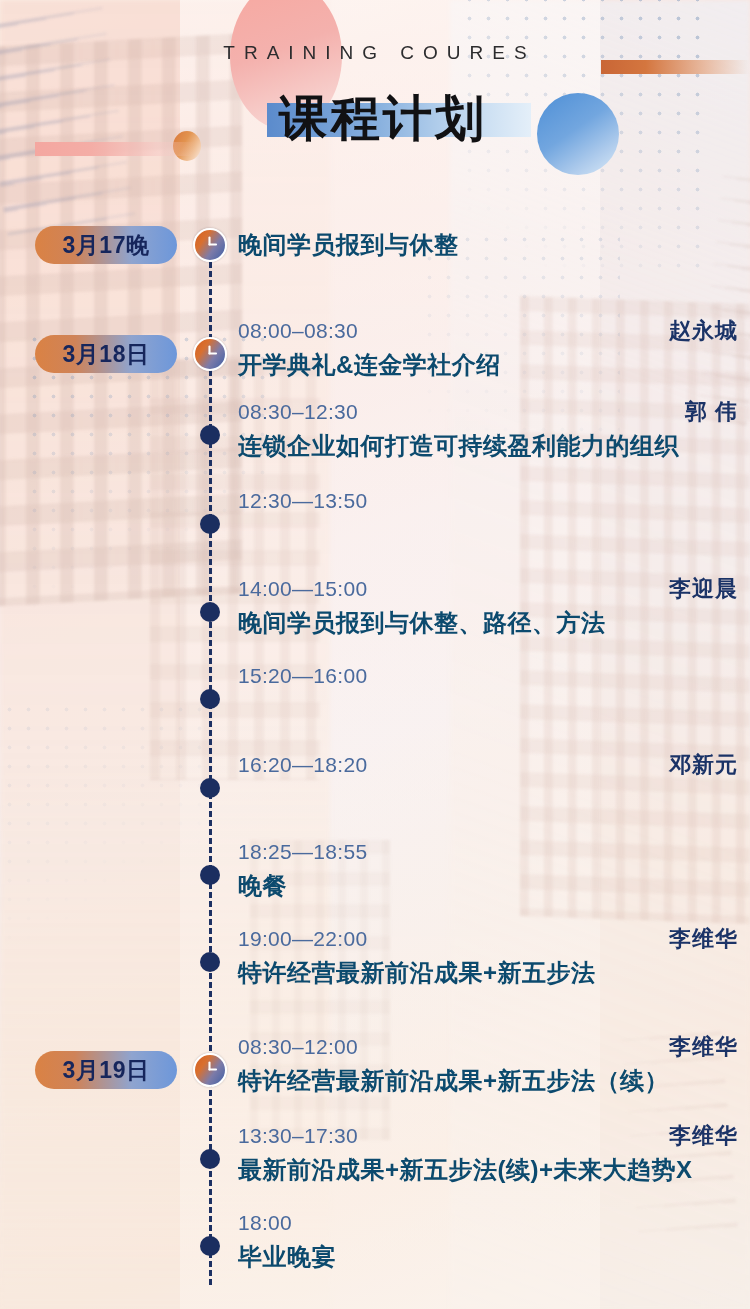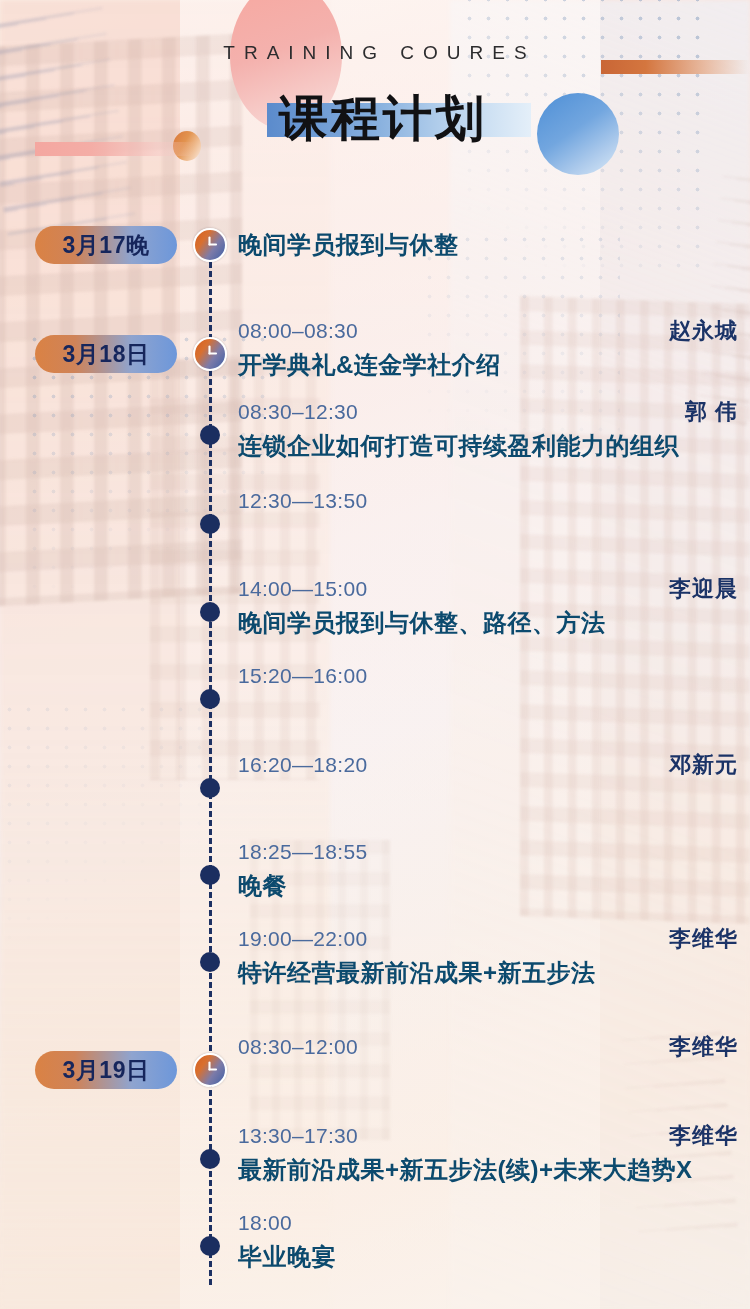--- a/index.html
+++ b/index.html
@@ -355,19 +355,19 @@
       <div class="entry" style="top: 628px;"><div class="time">18:25—18:55</div><div class="topic">晚餐</div></div>
       <div class="dotmark" style="top: 742px;"></div>
       <div class="entry" style="top: 715px;"><div class="speaker">李维华</div><div class="time">19:00—22:00</div><div class="topic">特许经营最新前沿成果+新五步法</div></div>
       <div class="badge" style="top: 841px;">3月19日</div>
       <div class="clock" style="top: 843px;">
         <svg width="29" height="29" viewBox="0 0 29 29">
           <line x1="14.5" y1="14.5" x2="14.5" y2="7.5" stroke="#ffffff" stroke-width="2.1" stroke-linecap="round"></line>
           <line x1="14.5" y1="14.5" x2="21" y2="14.5" stroke="#ffffff" stroke-width="2.1" stroke-linecap="round"></line>
         </svg>
       </div>
-      <div class="entry" style="top: 823px;"><div class="speaker">李维华</div><div class="time">08:30–12:00</div></div>
+      <div class="entry" style="top: 823px;"><div class="speaker">李维华</div><div class="time">08:30–12:00</div><div class="topic">特许经营最新前沿成果+新五步法（续）</div></div>
       <div class="dotmark" style="top: 939px;"></div>
       <div class="entry" style="top: 912px;"><div class="speaker">李维华</div><div class="time">13:30–17:30</div><div class="topic">最新前沿成果+新五步法(续)+未来大趋势X</div></div>
       <div class="dotmark" style="top: 1026px;"></div>
       <div class="entry" style="top: 999px;"><div class="time">18:00</div><div class="topic">毕业晚宴</div></div>
     </div>
 </div>
 
 </body></html>

